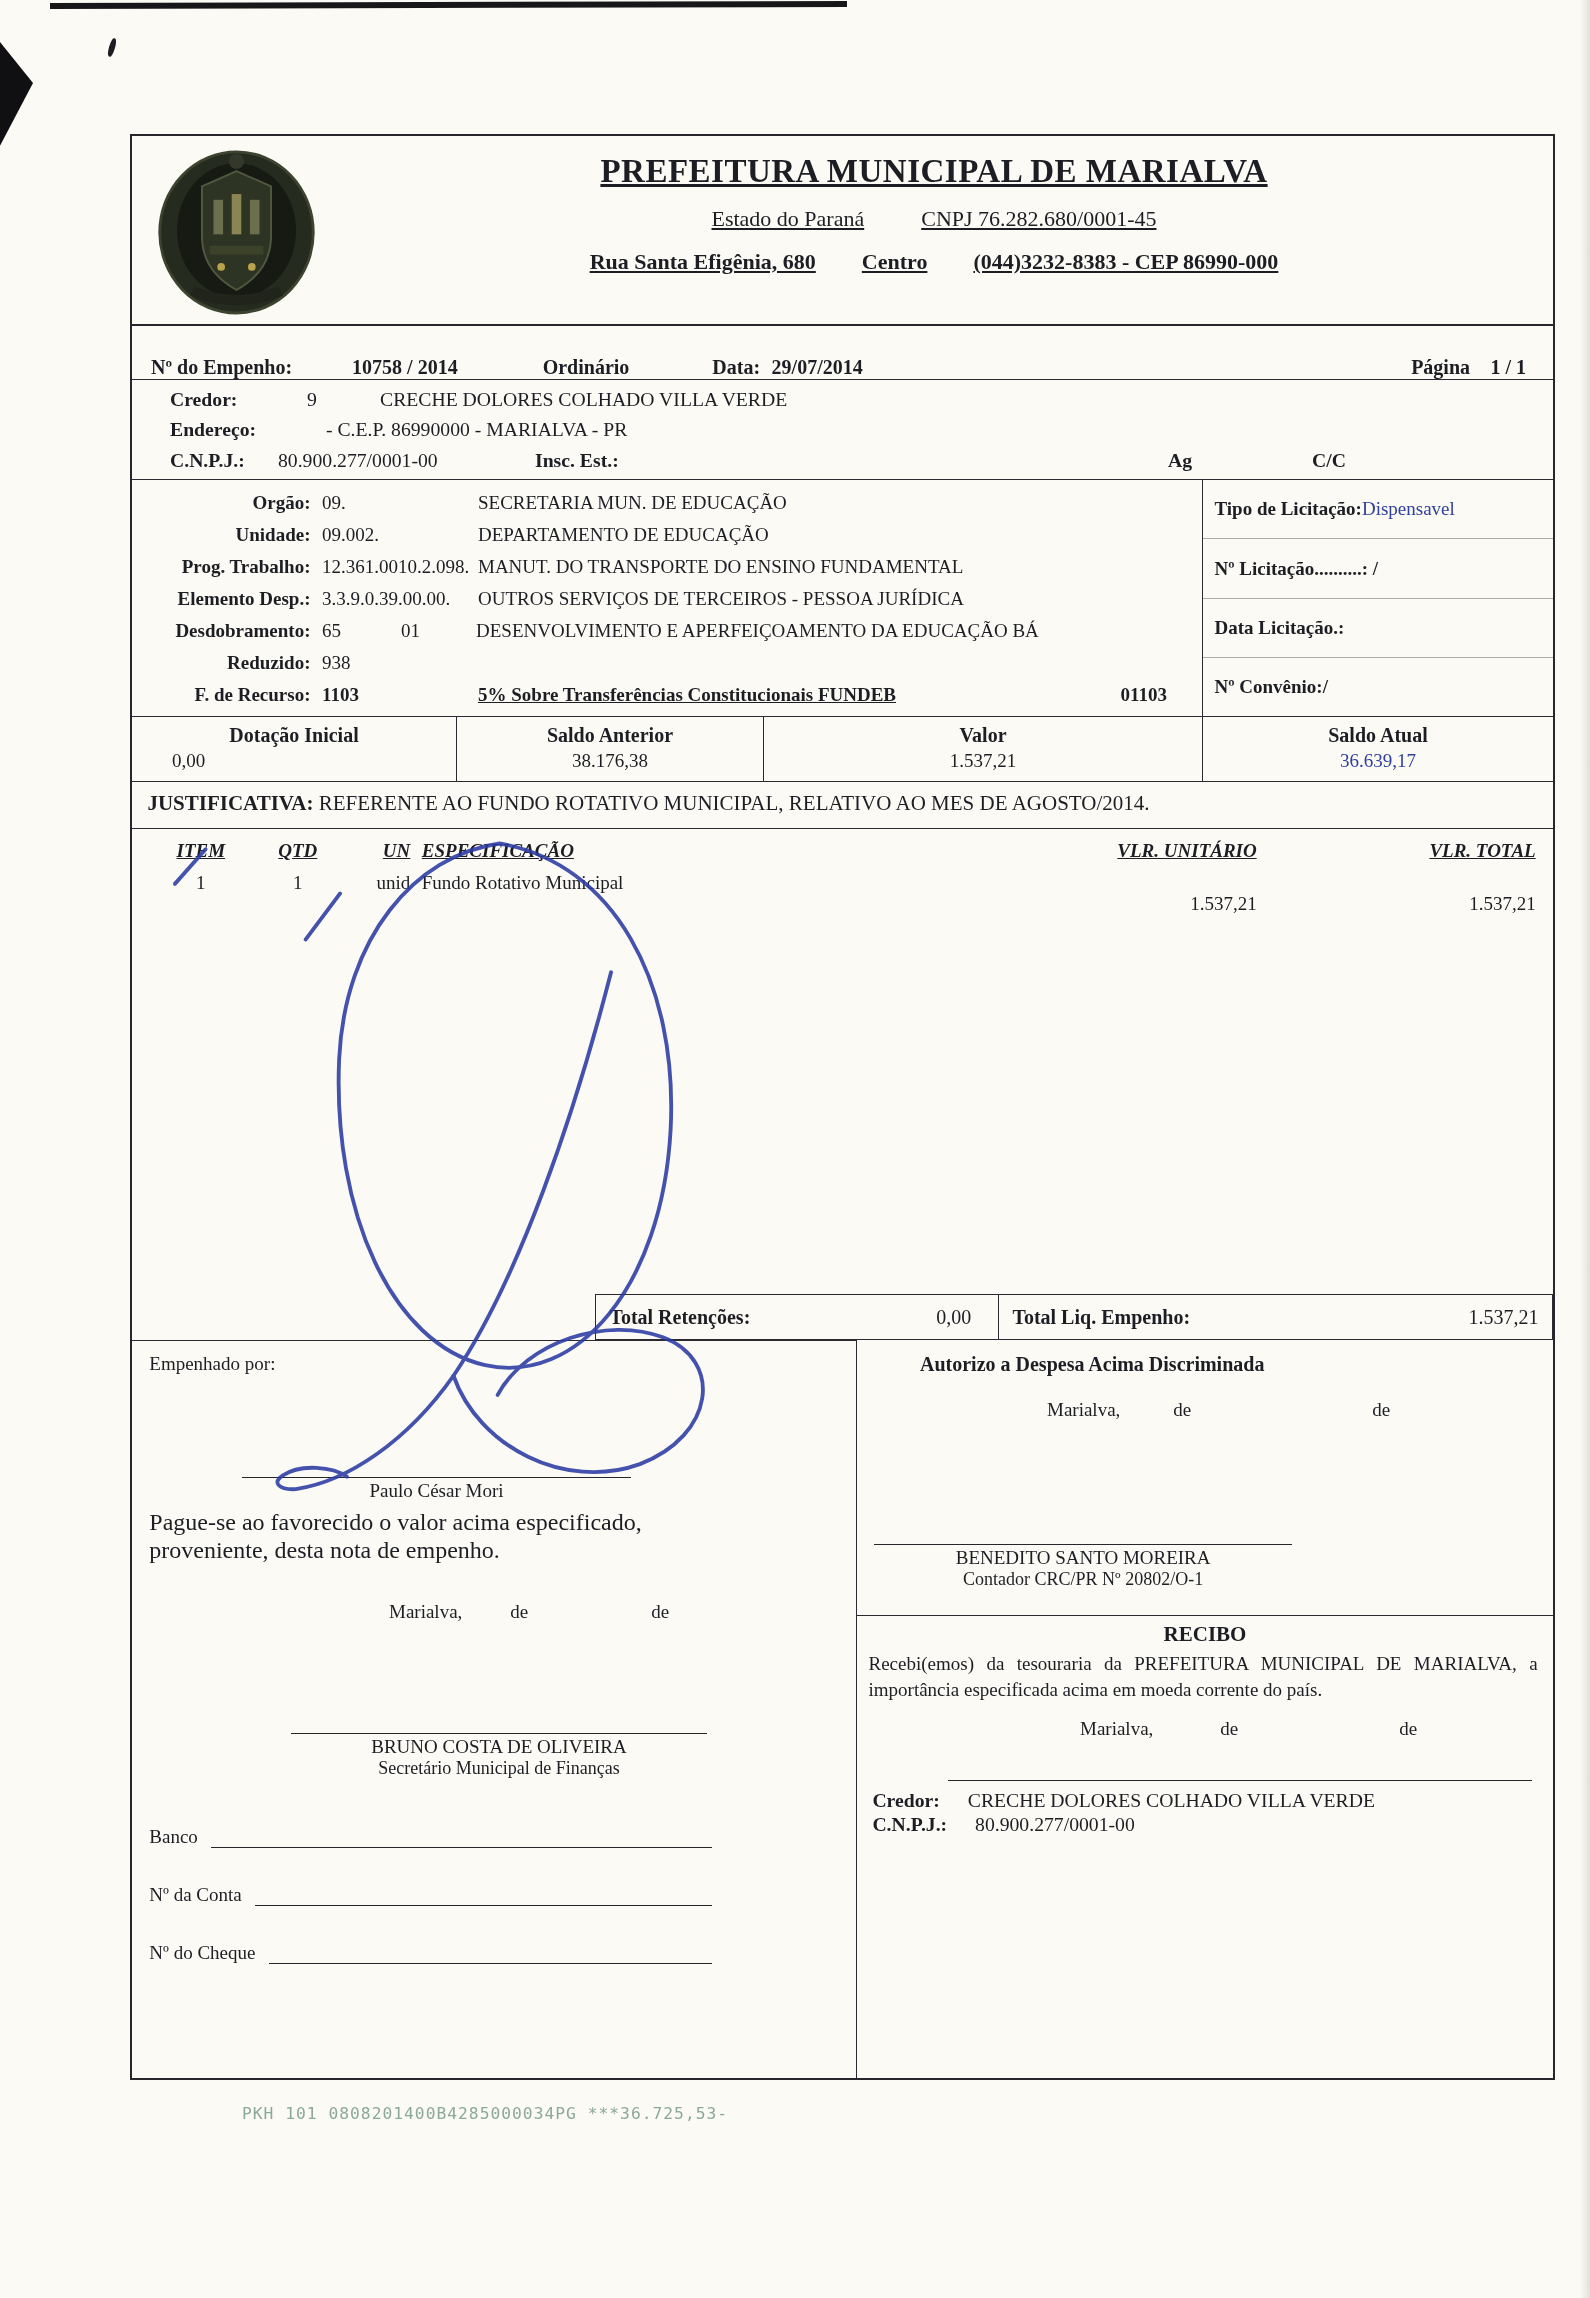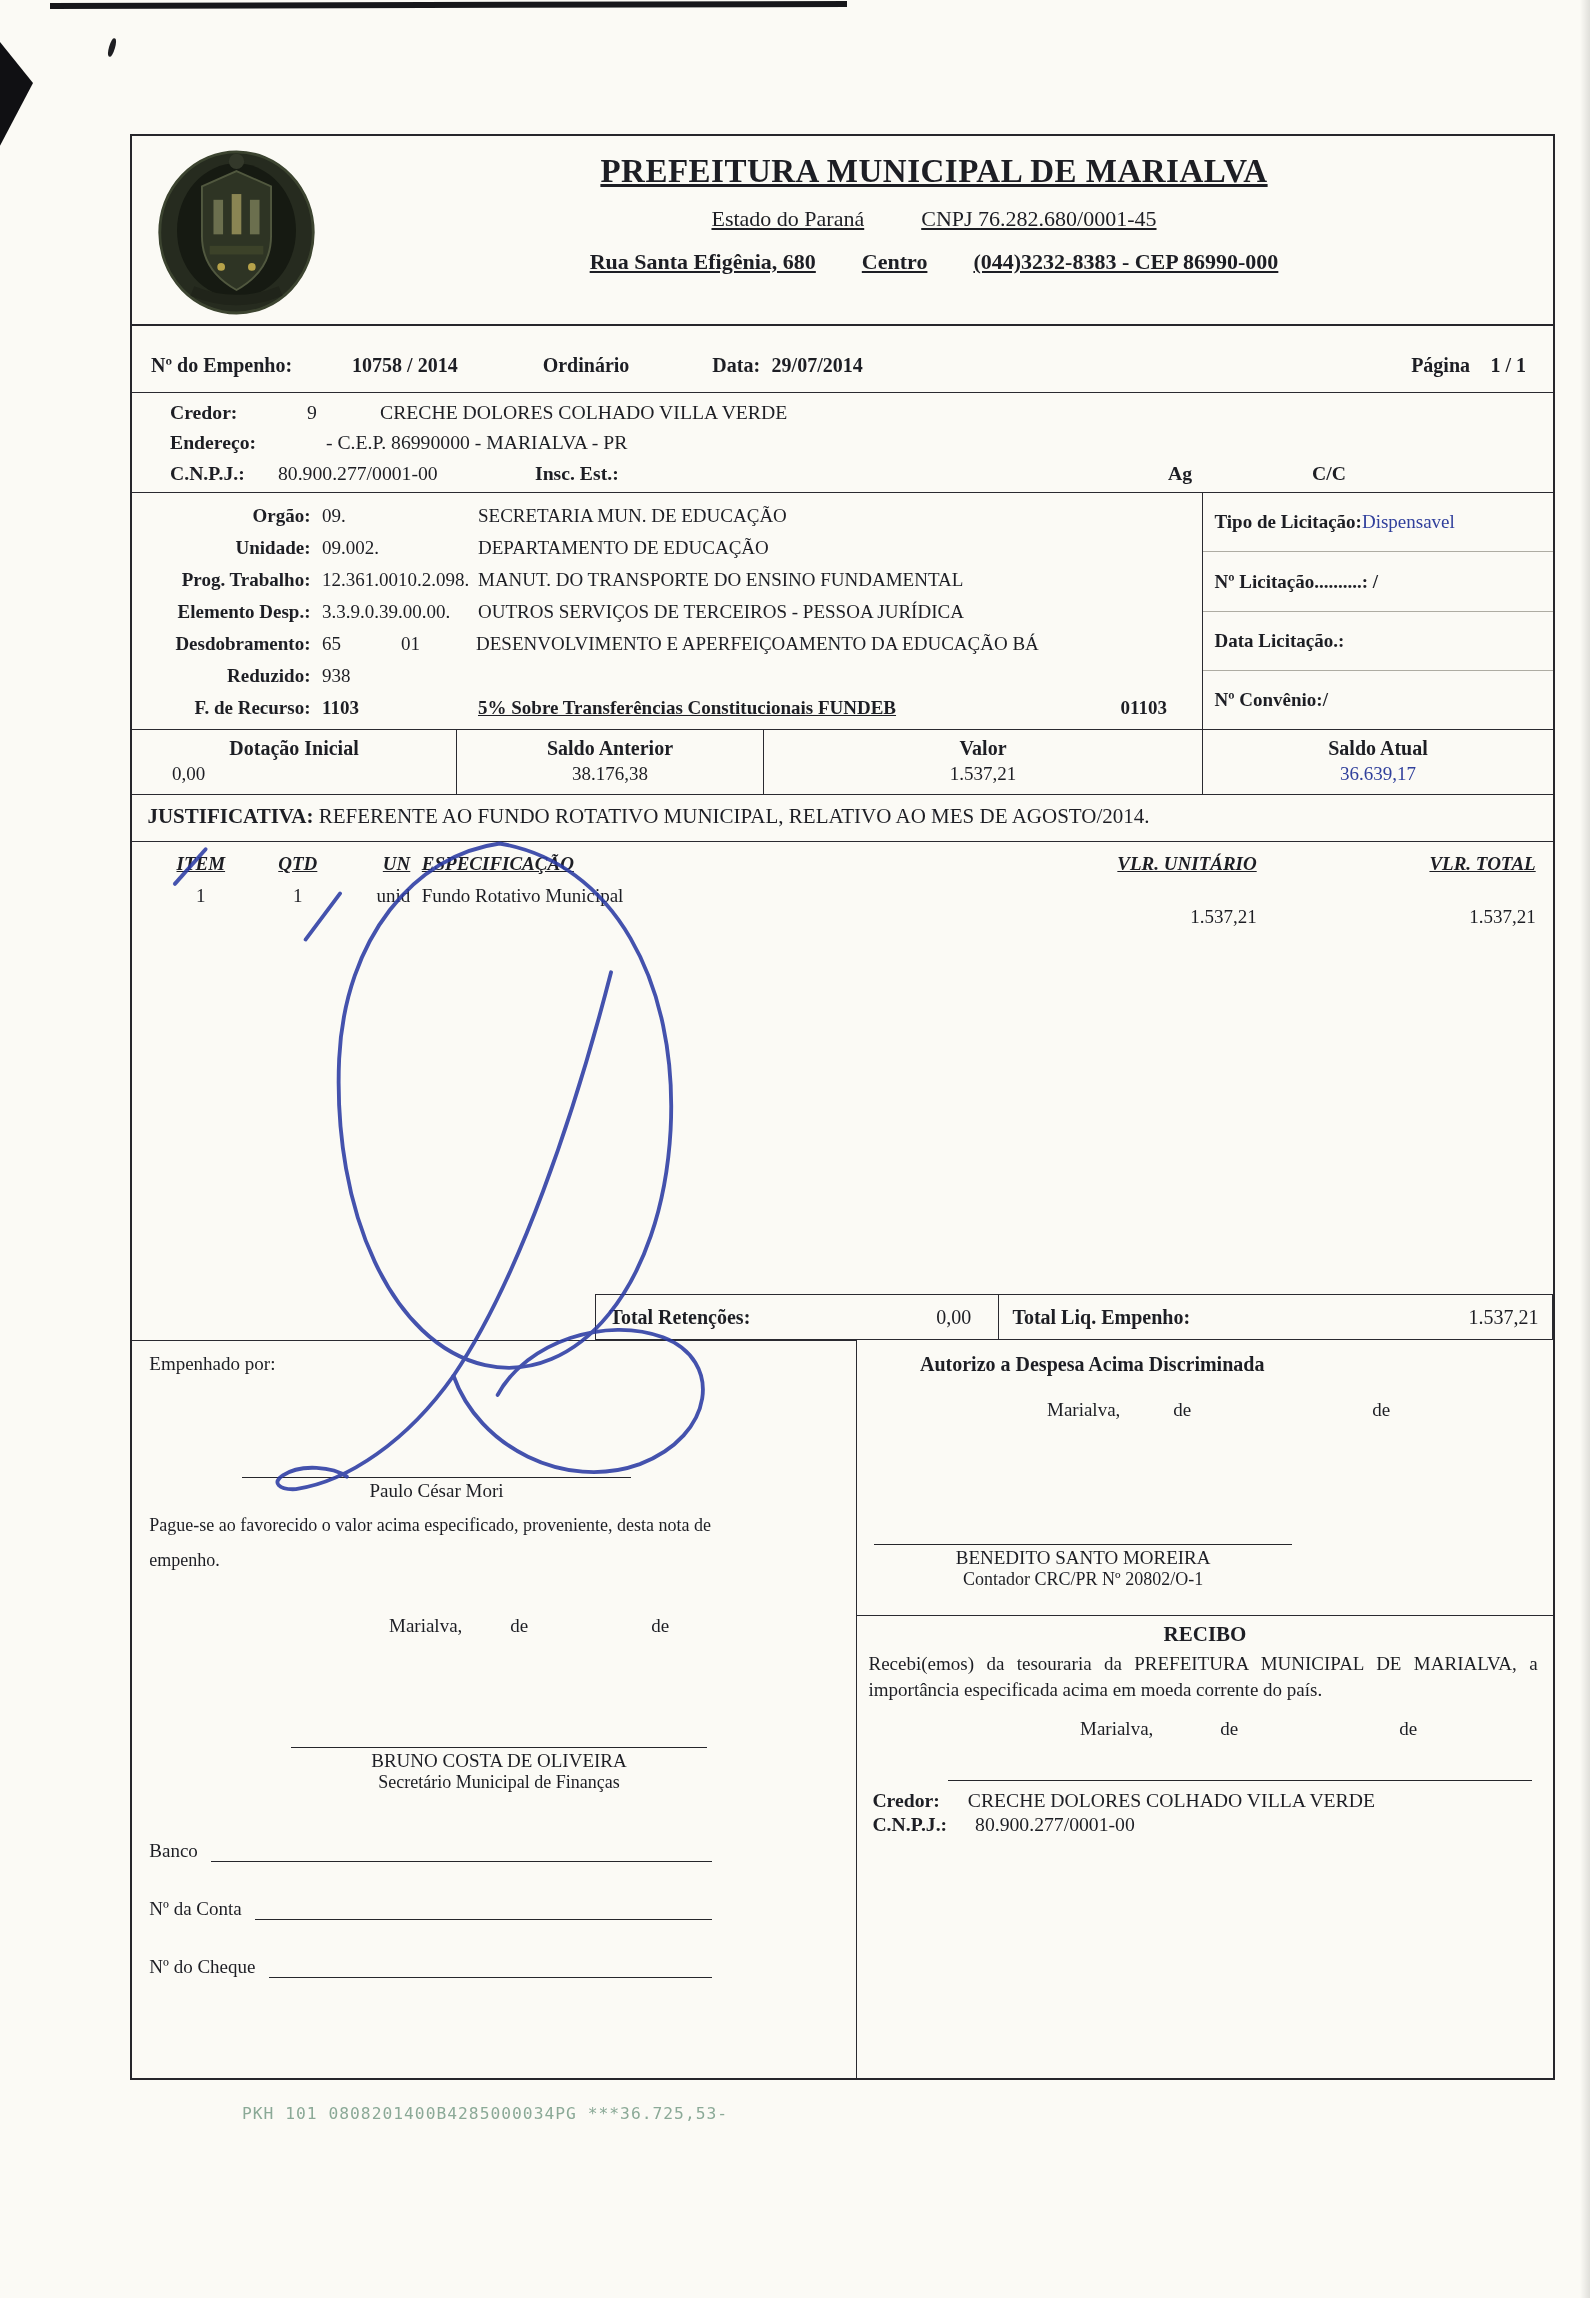--- a/index.html
+++ b/index.html
@@ -23,21 +23,21 @@
   .logo{width:183px;display:flex;align-items:center;justify-content:center}
   .header-text{flex:1;text-align:center;padding-top:9.6px}
   .h-title{font-size:33px;font-weight:bold;text-decoration:underline;letter-spacing:0.5px}
   .h-line2{margin-top:15.4px;display:flex;justify-content:center;gap:57px;font-size:22px;font-weight:normal}
   .h-line2 span{text-decoration:underline}
   .h-line3{margin-top:17.3px;display:flex;justify-content:center;gap:46px;font-size:22px;font-weight:bold}
   .h-line3 span{text-decoration:underline}
 
   .title-bar{height:52px;border-bottom:2.9px solid #26262b;text-align:center;font-size:29px;font-weight:bold;word-spacing:15.4px;letter-spacing:1px;padding-top:7.7px}
 
-  .emp-row{display:flex;align-items:center;height:67px;padding:13.4px 27px 0 19px;border-bottom:1.9px solid #2a2a30;font-size:20px;font-weight:bold}
+  .emp-row{display:flex;align-items:flex-end;height:54px;padding:13.4px 27px 0 19px;border-bottom:1.9px solid #2a2a30;font-size:20px;font-weight:bold}
   .emp-num{margin-left:60px}
   .emp-type{margin-left:85px}
   .emp-date-label{margin-left:83px}
   .emp-date-val{margin-left:11.5px}
   .emp-page{margin-left:auto}
   .emp-page .page-val{margin-left:15.4px}
 
   .creditor{position:relative;height:100px;border-bottom:1.9px solid #2a2a30;font-size:19.7px}
   .creditor span{position:absolute;white-space:nowrap}
   .c-label{left:38px;top:7.7px;font-weight:bold}
@@ -104,21 +104,21 @@
 
   .empenhado{position:relative;height:165px}
   .emp-por{position:absolute;left:17.3px;top:11.5px;font-size:19px}
   .sig-center{position:absolute;left:110px;bottom:3.8px;width:389px;text-align:center}
   .sig-line{border-top:1.9px solid #26262b}
   .sig-name{font-size:19px;margin-top:1.9px}
   .sig-title{font-size:18px}
   .pag-head{position:relative;height:42px;border-top:1.9px solid #2a2a30}
   .pag-title{position:absolute;left:15.4px;top:7.7px;font-size:20px;font-weight:bold}
   .ordem-title{position:absolute;left:0;right:0;top:7.7px;text-align:center;font-size:20px;font-weight:bold}
-  .pague{margin:1.9px 144px 0 17.3px;font-size:18px;line-height:35px}
+  .pague{margin:1.9px 144px 0 17.3px;font-size:24px;line-height:28px}
   .city-line{display:flex;font-size:19px}
   .cl-left{margin-top:37px;padding-left:257px}
   .cl-left .d1{margin-left:48px}
   .cl-left .d2{margin-left:123px}
   .sig-block{text-align:center}
   .bruno{margin:110px 149px 0 159px}
   .bank-row{display:flex;align-items:flex-end;margin:33px 144px 0 17.3px;font-size:19px}
   .bank-row .fill-line{flex:1;margin-left:13.4px;border-bottom:1.9px solid #26262b;height:25px}
   .br1{margin-top:44px}
 

